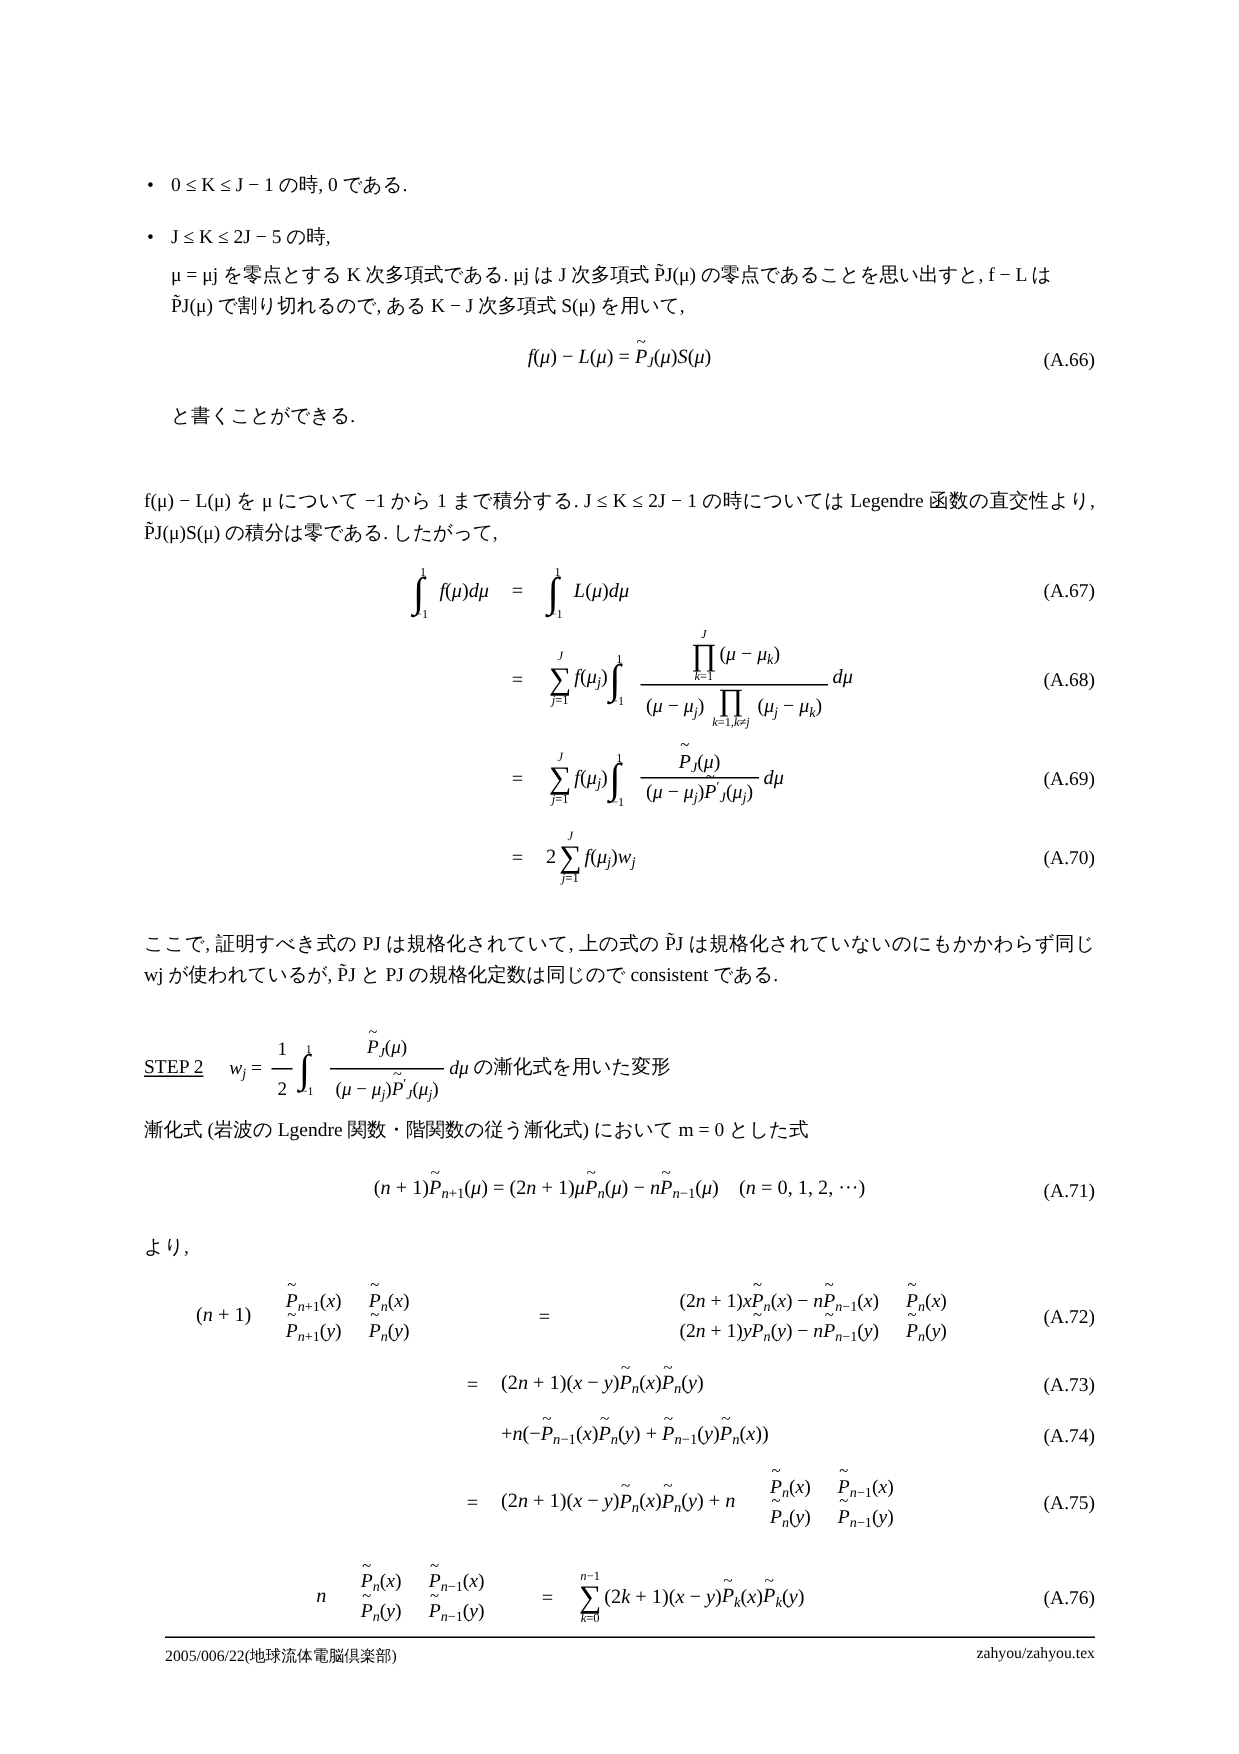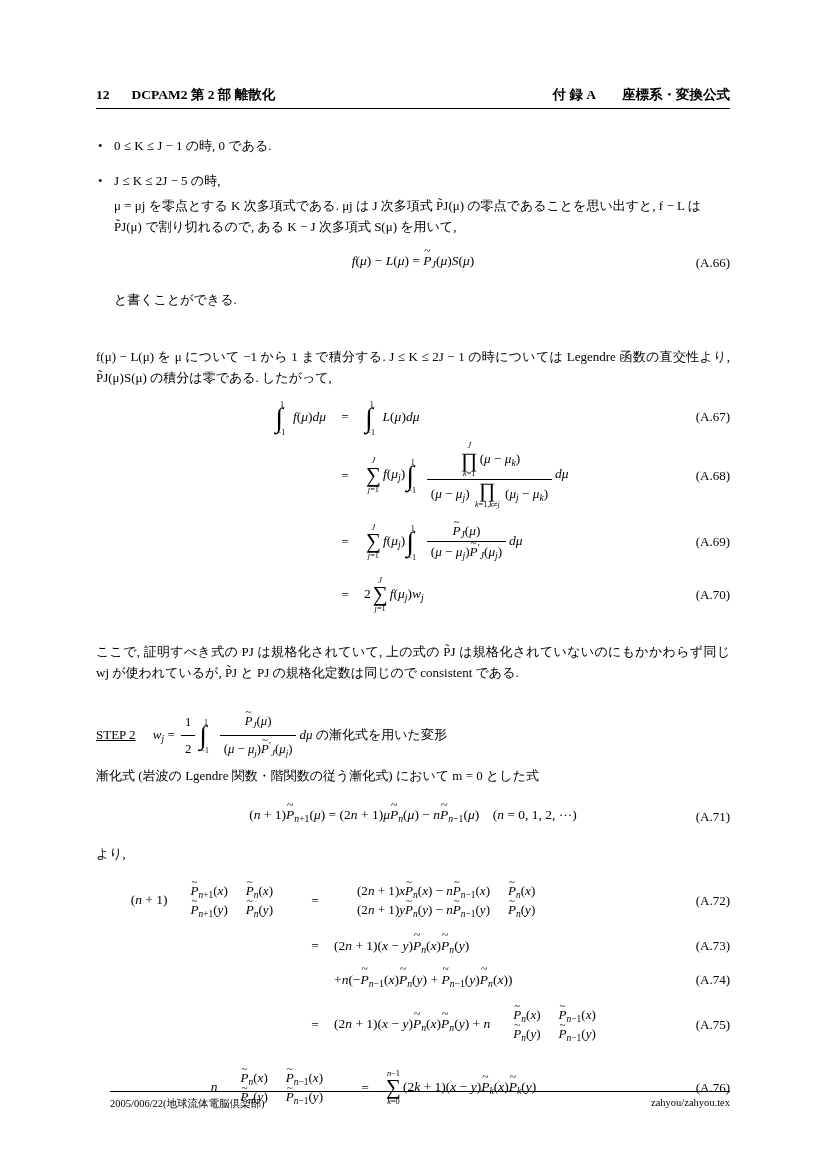--- a/index.html
+++ b/index.html
@@ -231,30 +231,20 @@
     border-top: 1.1px solid #000;
   }
 </style>
 </head>
 <body>
 
 <div class="page">
 
   <div class="content">
 
-    <div class="header">
-      <div class="left">
-        <span class="pageno">12</span>
-        <span>DCPAM2 第 2 部 離散化</span>
-      </div>
-      <div class="right">
-        <span class="app">付 録 A</span>
-        <span>座標系・変換公式</span>
-      </div>
-    </div>
 
     <ul class="bullets">
       <li>
         <span>0 ≤ K ≤ J − 1 の時, 0 である.</span>
       </li>
       <li>
         <div>J ≤ K ≤ 2J − 5 の時,</div>
         <div style="margin-top:4px;">μ = μj を零点とする K 次多項式である. μj は J 次多項式 P̃J(μ) の零点であることを思い出すと, f − L は P̃J(μ) で割り切れるので, ある K − J 次多項式 S(μ) を用いて,</div>
       </li>
     </ul>
@@ -329,21 +319,21 @@
       <div class="eqbody">
         (<i class="v">n</i> + 1)<span class="ovb"><i class="v">P</i></span><span class="sub"><i class="v">n</i>+1</span>(<i class="v">μ</i>) = (2<i class="v">n</i> + 1)<i class="v">μ</i><span class="ovb"><i class="v">P</i></span><span class="sub"><i class="v">n</i></span>(<i class="v">μ</i>) − <i class="v">n</i><span class="ovb"><i class="v">P</i></span><span class="sub"><i class="v">n</i>−1</span>(<i class="v">μ</i>)&nbsp;&nbsp;&nbsp;&nbsp;(<i class="v">n</i> = 0, 1, 2, ···)
       </div>
       <div class="eqtag">(A.71)</div>
     </div>
 
     <div class="para" style="margin-top:10px;">より,</div>
 
     <div class="alignblock">
 
-      <div class="alignrow" style="min-height:46px;">
+      <div class="alignrow" style="min-height:46px;gap:48px;">
         <div class="lhs" style="width:200px;">
           (<i class="v">n</i> + 1)<span class="det">
               <span class="bar"></span>
               <table>
                 <tbody>
                   <tr>
                     <td><span class="ovb"><i class="v">P</i></span><span class="sub"><i class="v">n</i>+1</span>(<i class="v">x</i>)</td>
                     <td><span class="ovb"><i class="v">P</i></span><span class="sub"><i class="v">n</i></span>(<i class="v">x</i>)</td>
                   </tr>
                   <tr>

